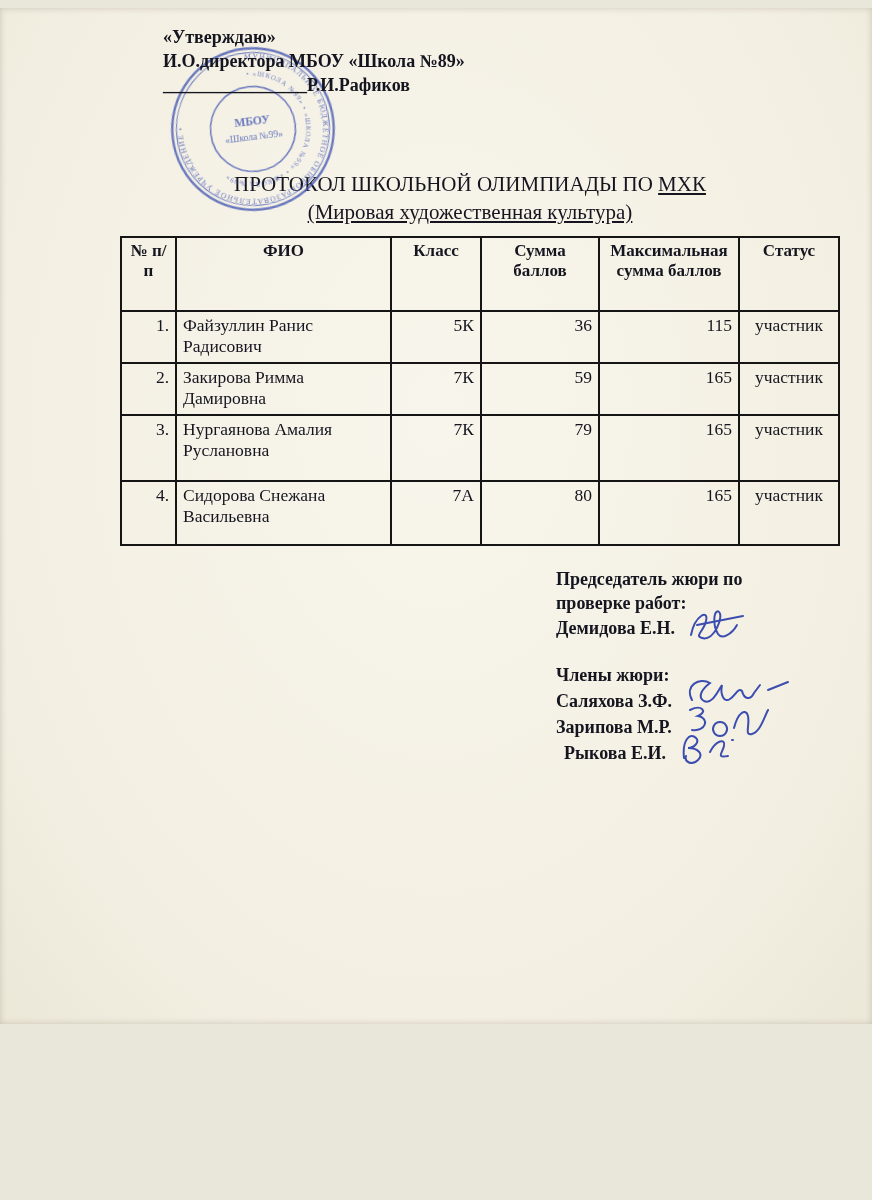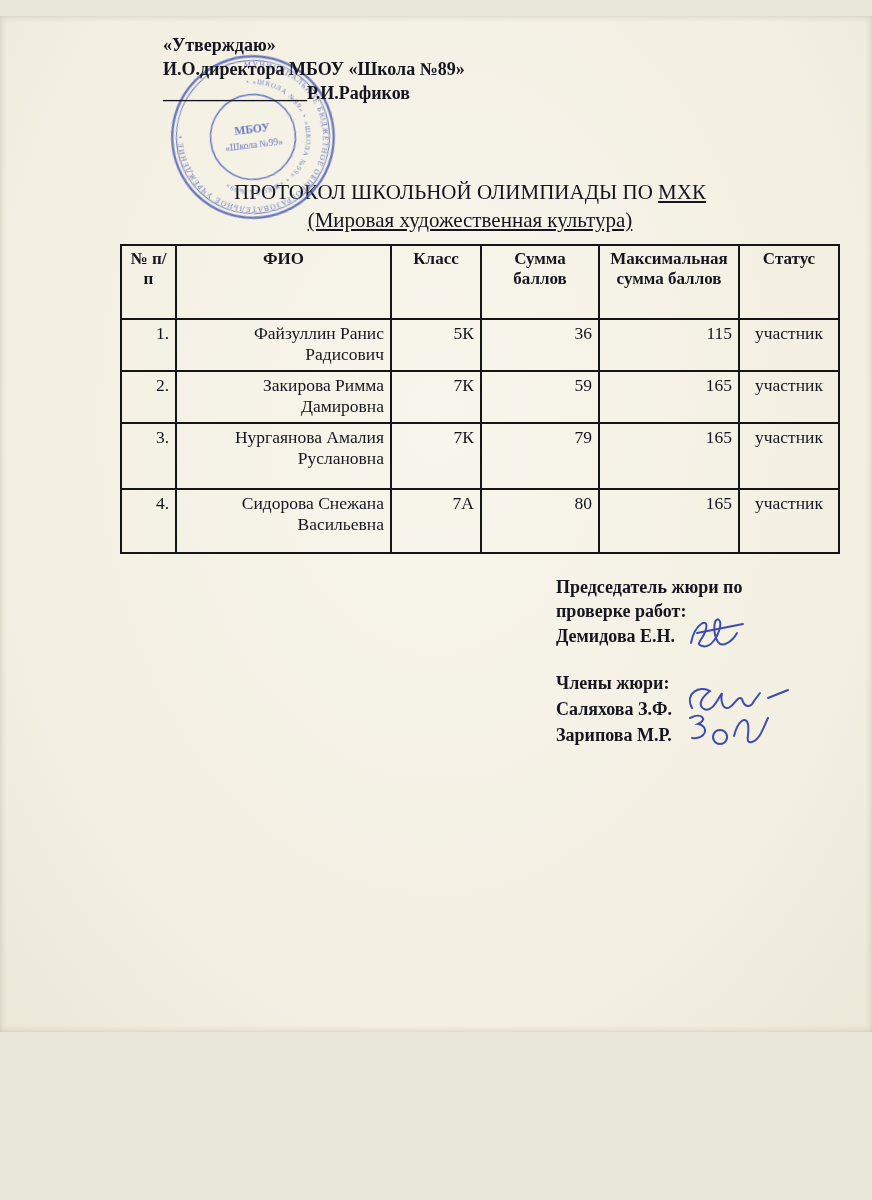--- a/index.html
+++ b/index.html
@@ -1,20 +1,20 @@
 <!DOCTYPE html>
 <html><head>
 <meta charset="utf-8">
 <style>
   html,body { margin:0; padding:0; }
   body { background:#e9e6da; }
   .page {
     position:relative;
     width:872px; height:1016px;
-    margin:16px auto;
+    margin:8px auto;
     background:#f6f3e8;
     background-image: radial-gradient(ellipse at 50% 40%, #f8f5ec 0%, #f3efe2 70%, #ece8d8 100%);
     font-family:"Liberation Serif", "DejaVu Serif", serif;
     color:#15151f;
     overflow:hidden;
     box-shadow: inset 0 0 6px rgba(90,80,60,.25);
   }
 
   
   .approval {
@@ -53,21 +53,21 @@
     padding:3px 6px;
     vertical-align:top;
     overflow:hidden;
     word-wrap:break-word;
   }
   table.results th {
     font-size:17px; font-weight:bold; text-align:center;
     height:66px; 
   }
   td.c-num   { text-align:right; padding-right:5px; }
-  td.c-fio   { text-align:right; }
+  td.c-fio   { text-align:left; }
   td.c-class, td.c-sum, td.c-max { text-align:right; }
   td.c-status{ text-align:center; padding-left:10px; }
   tr.r1 td { height:44px; }
   tr.r2 td { height:44px; }
   tr.r3 td { height:58px; }
   tr.r4 td { height:56px; }
 
   
   .jury {
     position:absolute; left:556px; top:560px;
@@ -195,15 +195,23 @@
       </svg>
     </div>
     <div class="sig-row">
       <span>Зарипова М.Р.</span>
       <svg width="92" height="42" viewBox="0 0 92 42">
         <path class="ink" d="M10,10 C22,4 28,12 18,16 C30,18 26,32 12,30"></path>
         <path class="ink" d="M40,22 a7,7 0 1 0 0.1,0"></path>
         <path class="ink" d="M54,28 C58,12 66,8 68,16 C70,26 64,36 72,34 C80,32 84,18 88,10"></path>
       </svg>
     </div>
+    <div class="sig-row member-indent">
+      <span>Рыкова Е.И.</span>
+      <svg width="62" height="42" viewBox="0 0 62 42">
+        <path class="ink" d="M10,32 C8,14 16,6 22,12 C26,16 20,22 14,22 C24,22 30,28 24,34 C18,40 10,36 12,30"></path>
+        <path class="ink" d="M36,26 C42,14 52,12 50,20 C48,28 42,32 54,30"></path>
+        <path class="ink" d="M58,14 L59,14"></path>
+      </svg>
+    </div>
   </div>
 
 </div>
 
 </body></html>

